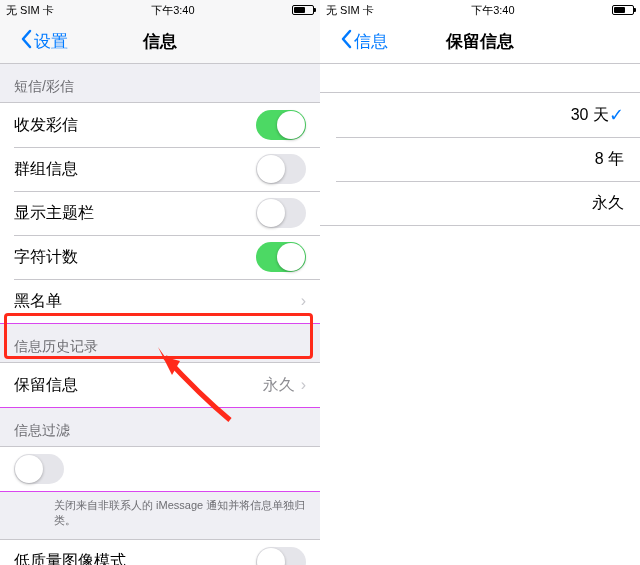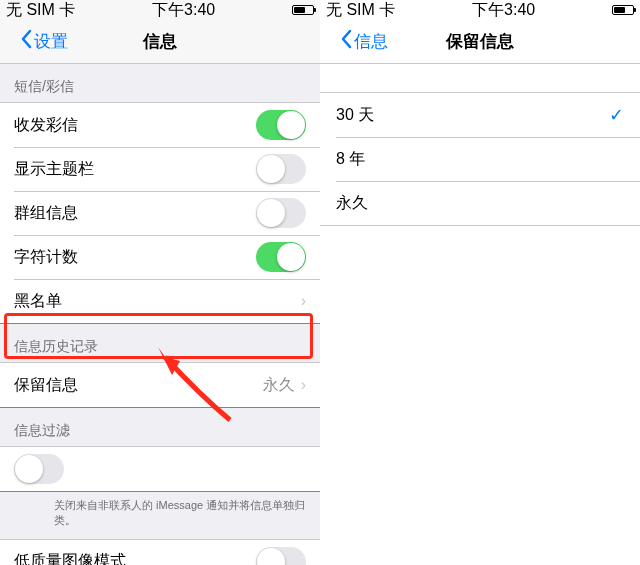--- a/index.html
+++ b/index.html
@@ -1,21 +1,21 @@
 <!DOCTYPE html>
 <html><head>
 <meta charset="utf-8">
 <style>
   * { box-sizing: border-box; margin: 0; padding: 0; font-family: -apple-system, "Helvetica Neue", Arial, sans-serif; }
   body { background: #fff; width: 640px; height: 565px; overflow: hidden; position: relative; }
   .phone { position: absolute; top: 0; background: #efeff4; height: 565px; overflow: hidden; }
   .phone-left  { left: 0; width: 320px; }
   .phone-right { left: 320px; width: 320px; background:#fff; }
 
-  .statusbar { height: 20px; display: flex; align-items: center; justify-content: space-between; padding: 0 6px; font-size: 16px; color:#000; background:#f7f7f8; }
+  .statusbar { height: 20px; display: flex; align-items: center; justify-content: space-between; padding: 0 6px; font-size: 11px; color:#000; background:#f7f7f8; }
   .phone-right .statusbar { background:#fff; }
   .sb-right { display:flex; align-items:center; gap:4px; }
 
   .navbar { height: 44px; display:flex; align-items:center; position:relative; border-bottom:1px solid #c8c7cc; background:#f7f7f8; }
   .phone-right .navbar { background:#fff; border-bottom:1px solid #c8c7cc; }
   .nav-back { display:flex; align-items:center; color:#007aff; font-size:17px; padding-left:20px; gap:2px; }
   .nav-title { position:absolute; left:0; right:0; text-align:center; font-size:17px; font-weight:600; color:#000; pointer-events:none;}
 
   .section-header { font-size:14px; color:#6d6d72; padding: 14px 14px 6px; }
   .section-footer  { font-size:11px; color:#6d6d72; padding: 6px 14px 10px; line-height:1.4;margin-left:40px;}
@@ -40,21 +40,21 @@
   .arrow-head { fill:#ff2a1a; }
 
   
   .battery { width:22px; height:10px; border:1px solid #000; border-radius:2px; position:relative; }
   .battery::after { content:""; position:absolute; right:-3px; top:2px; width:2px; height:4px; background:#000; border-radius:0 1px 1px 0;}
   .battery-fill { position:absolute; left:1px; top:1px; bottom:1px; background:#000; border-radius:1px;}
   .check { color:#007aff; font-size:18px; }
 
   
   .option-group { border-top:1px solid #c8c7cc; border-bottom:1px solid #c8c7cc; margin-top:28px;}
-  .option { height:44px; display:flex; align-items:center; justify-content:space-between; padding:0 16px; position:relative;}
+  .option { height:44px; display:flex; align-items:center; justify-content:flex-end; padding:0 16px; position:relative;}
   .option + .option::before { content:""; position:absolute; top:0; left:16px; right:0; height:1px; background:#c8c7cc;}
   .option-label { font-size:16px; color:#000;}
 </style>
 </head>
 <body>
 
 <div class="phone phone-left">
   <div class="statusbar">
     <span>无 SIM 卡</span>
     <span>下午3:40</span>
@@ -76,25 +76,25 @@
     <div class="nav-title">信息</div>
   </div>
 
   <div class="section-header">短信/彩信</div>
   <div class="cell-group">
     <div class="cell">
       <span class="cell-label">收发彩信</span>
       <span class="toggle toggle-on"></span>
     </div>
     <div class="cell">
-      <span class="cell-label">显示主题栏</span>
+      <span class="cell-label">群组信息</span>
       <span class="toggle toggle-off"></span>
     </div>
     <div class="cell">
-      <span class="cell-label">群组信息</span>
+      <span class="cell-label">显示主题栏</span>
       <span class="toggle toggle-off"></span>
     </div>
     <div class="cell">
       <span class="cell-label">字符计数</span>
       <span class="toggle toggle-on"></span>
     </div>
     <div class="cell">
       <span class="cell-label">黑名单</span>
       <span class="chevron">›</span>
     </div>

